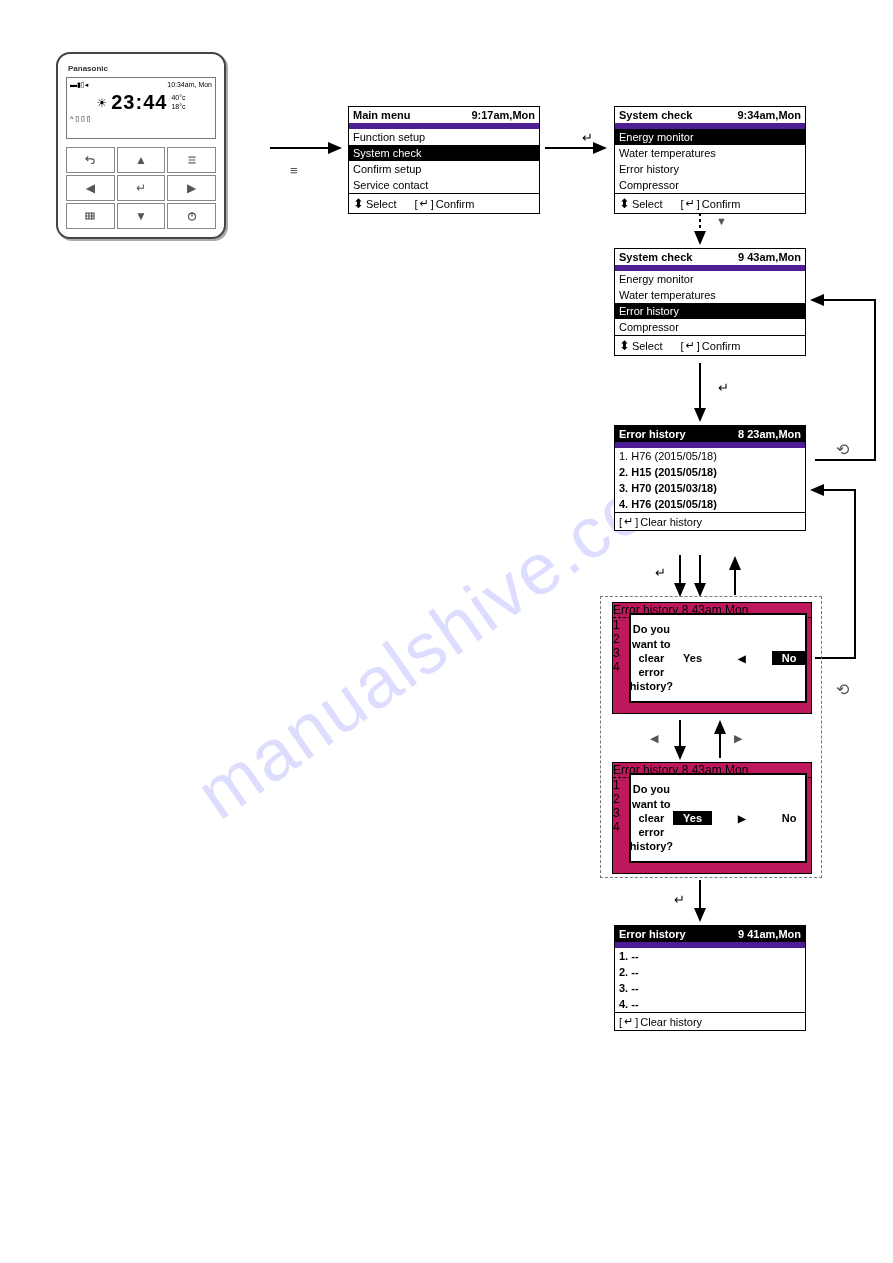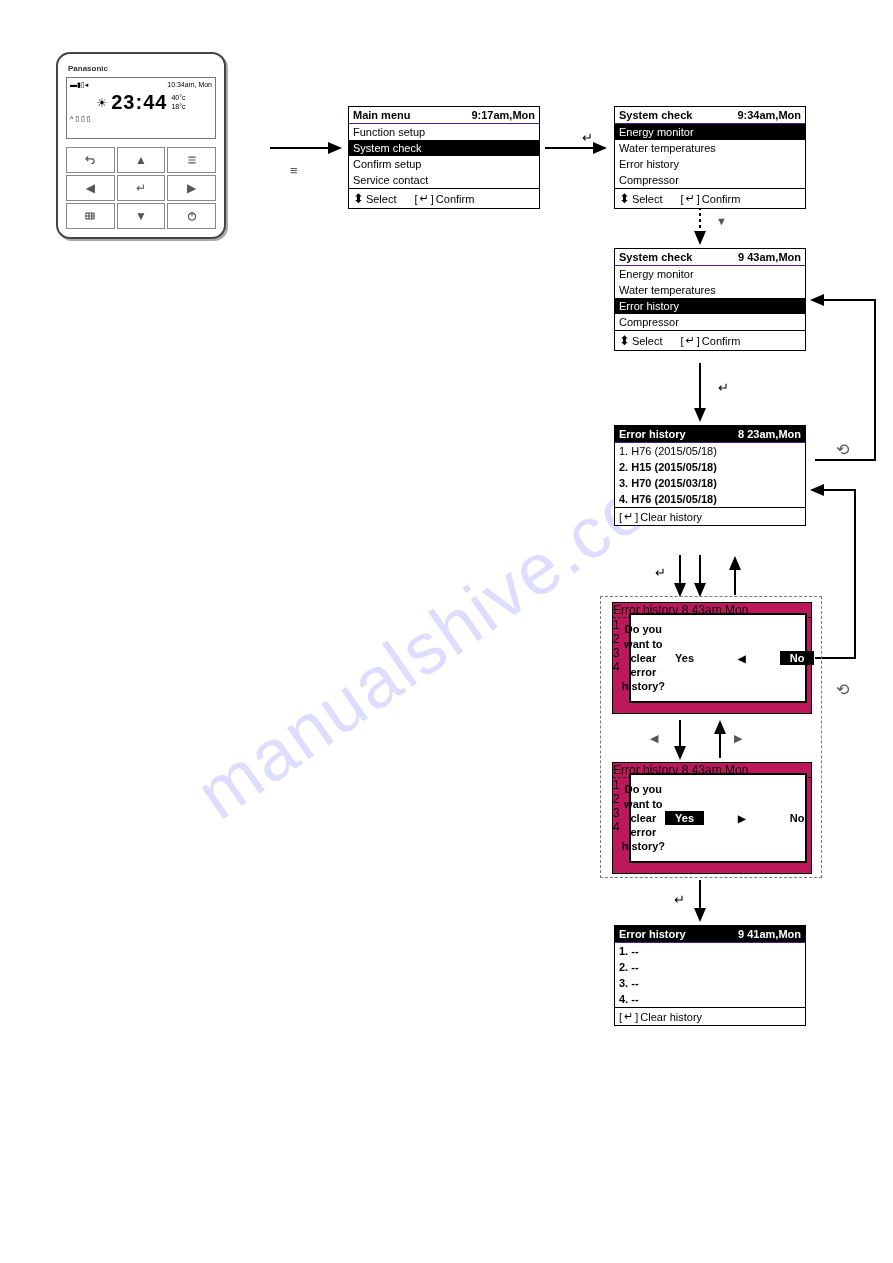--- a/index.html
+++ b/index.html
@@ -11,31 +11,31 @@
   .remote .lcd{border:1px solid #777;height:62px;margin-bottom:8px;padding:3px;font-size:8px;box-sizing:border-box;position:relative;background:#fff;}
   .remote .lcd-top{display:flex;justify-content:space-between;font-size:7px;}
   .remote .lcd-main{display:flex;align-items:center;justify-content:center;gap:4px;margin-top:2px;}
   .remote .lcd-main .big{font-size:20px;font-weight:bold;letter-spacing:1px;}
   .remote .lcd-side{font-size:7px;line-height:1.2;}
   .remote .keys{display:grid;grid-template-columns:repeat(3,1fr);gap:2px;}
   .remote .key{border:1px solid #888;height:24px;display:flex;align-items:center;justify-content:center;font-size:12px;color:#555;background:#fff;}
   .remote .key svg{width:14px;height:14px;stroke:#555;fill:none;stroke-width:2;}
   
   .panel{position:absolute;width:190px;border:1.5px solid #000;background:#fff;}
-  .panel .titlebar{display:flex;justify-content:space-between;padding:2px 4px;border-bottom:1px solid #4c1d95;font-weight:bold;font-size:11px;}
+  .panel .titlebar{display:flex;justify-content:space-between;padding:2px 4px;border-bottom:6px solid #4c1d95;font-weight:bold;font-size:11px;}
   .panel .titlebar.inv{background:#000;color:#fff;}
   .panel .row{padding:2px 4px;font-size:11px;border-bottom:0;}
   .panel .row.sel{background:#000;color:#fff;}
   .panel .footer{display:flex;gap:18px;padding:2px 4px;border-top:1px solid #000;font-size:11px;}
   .panel .footer .k{display:inline-flex;align-items:center;gap:2px;}
   
   .dialog-wrap{position:absolute;width:198px;border:1.5px solid #000;background:#be185d;}
   .dialog-inner{position:absolute;left:16px;right:4px;top:10px;bottom:10px;border:2px solid #000;background:#fff;display:flex;flex-direction:row;align-items:center;justify-content:center;padding:6px;}
   .dialog-inner .q{text-align:center;font-weight:bold;font-size:11px;line-height:1.3;}
-  .dialog-inner .opts{display:flex;gap:34px;align-items:center;font-size:11px;font-weight:bold;}
+  .dialog-inner .opts{display:flex;gap:26px;align-items:center;font-size:11px;font-weight:bold;}
   .opt{padding:1px 10px;}
   .opt.sel{background:#000;color:#fff;}
   .dotted{border:1px dashed #777;position:absolute;}
   
   svg.overlay{position:absolute;left:0;top:0;pointer-events:none;}
   .glyph{font-size:13px;color:#000;}
 </style>
 </head>
 <body>
 

